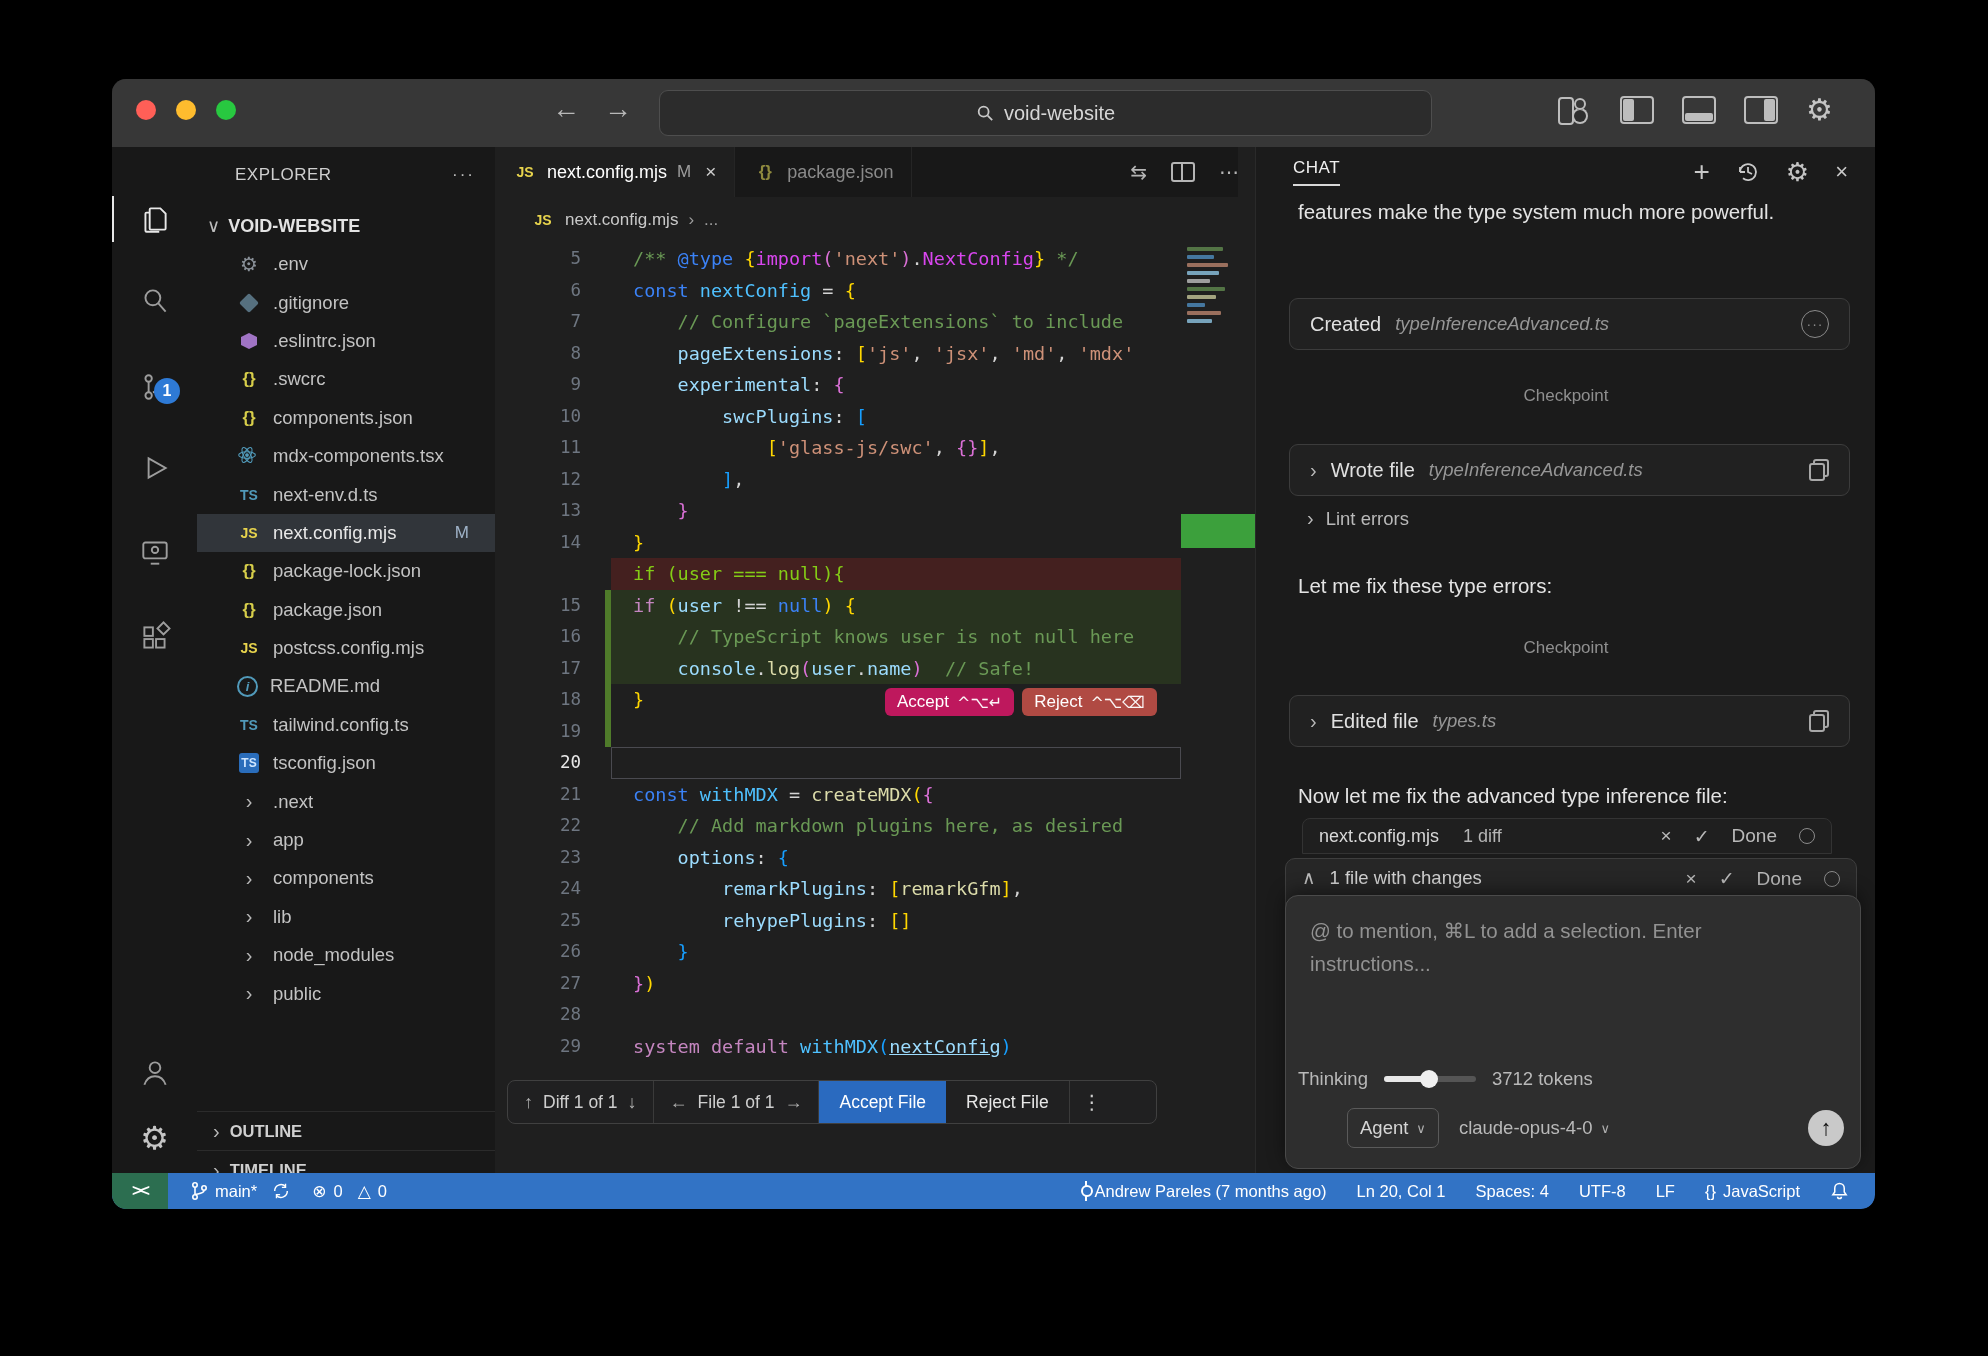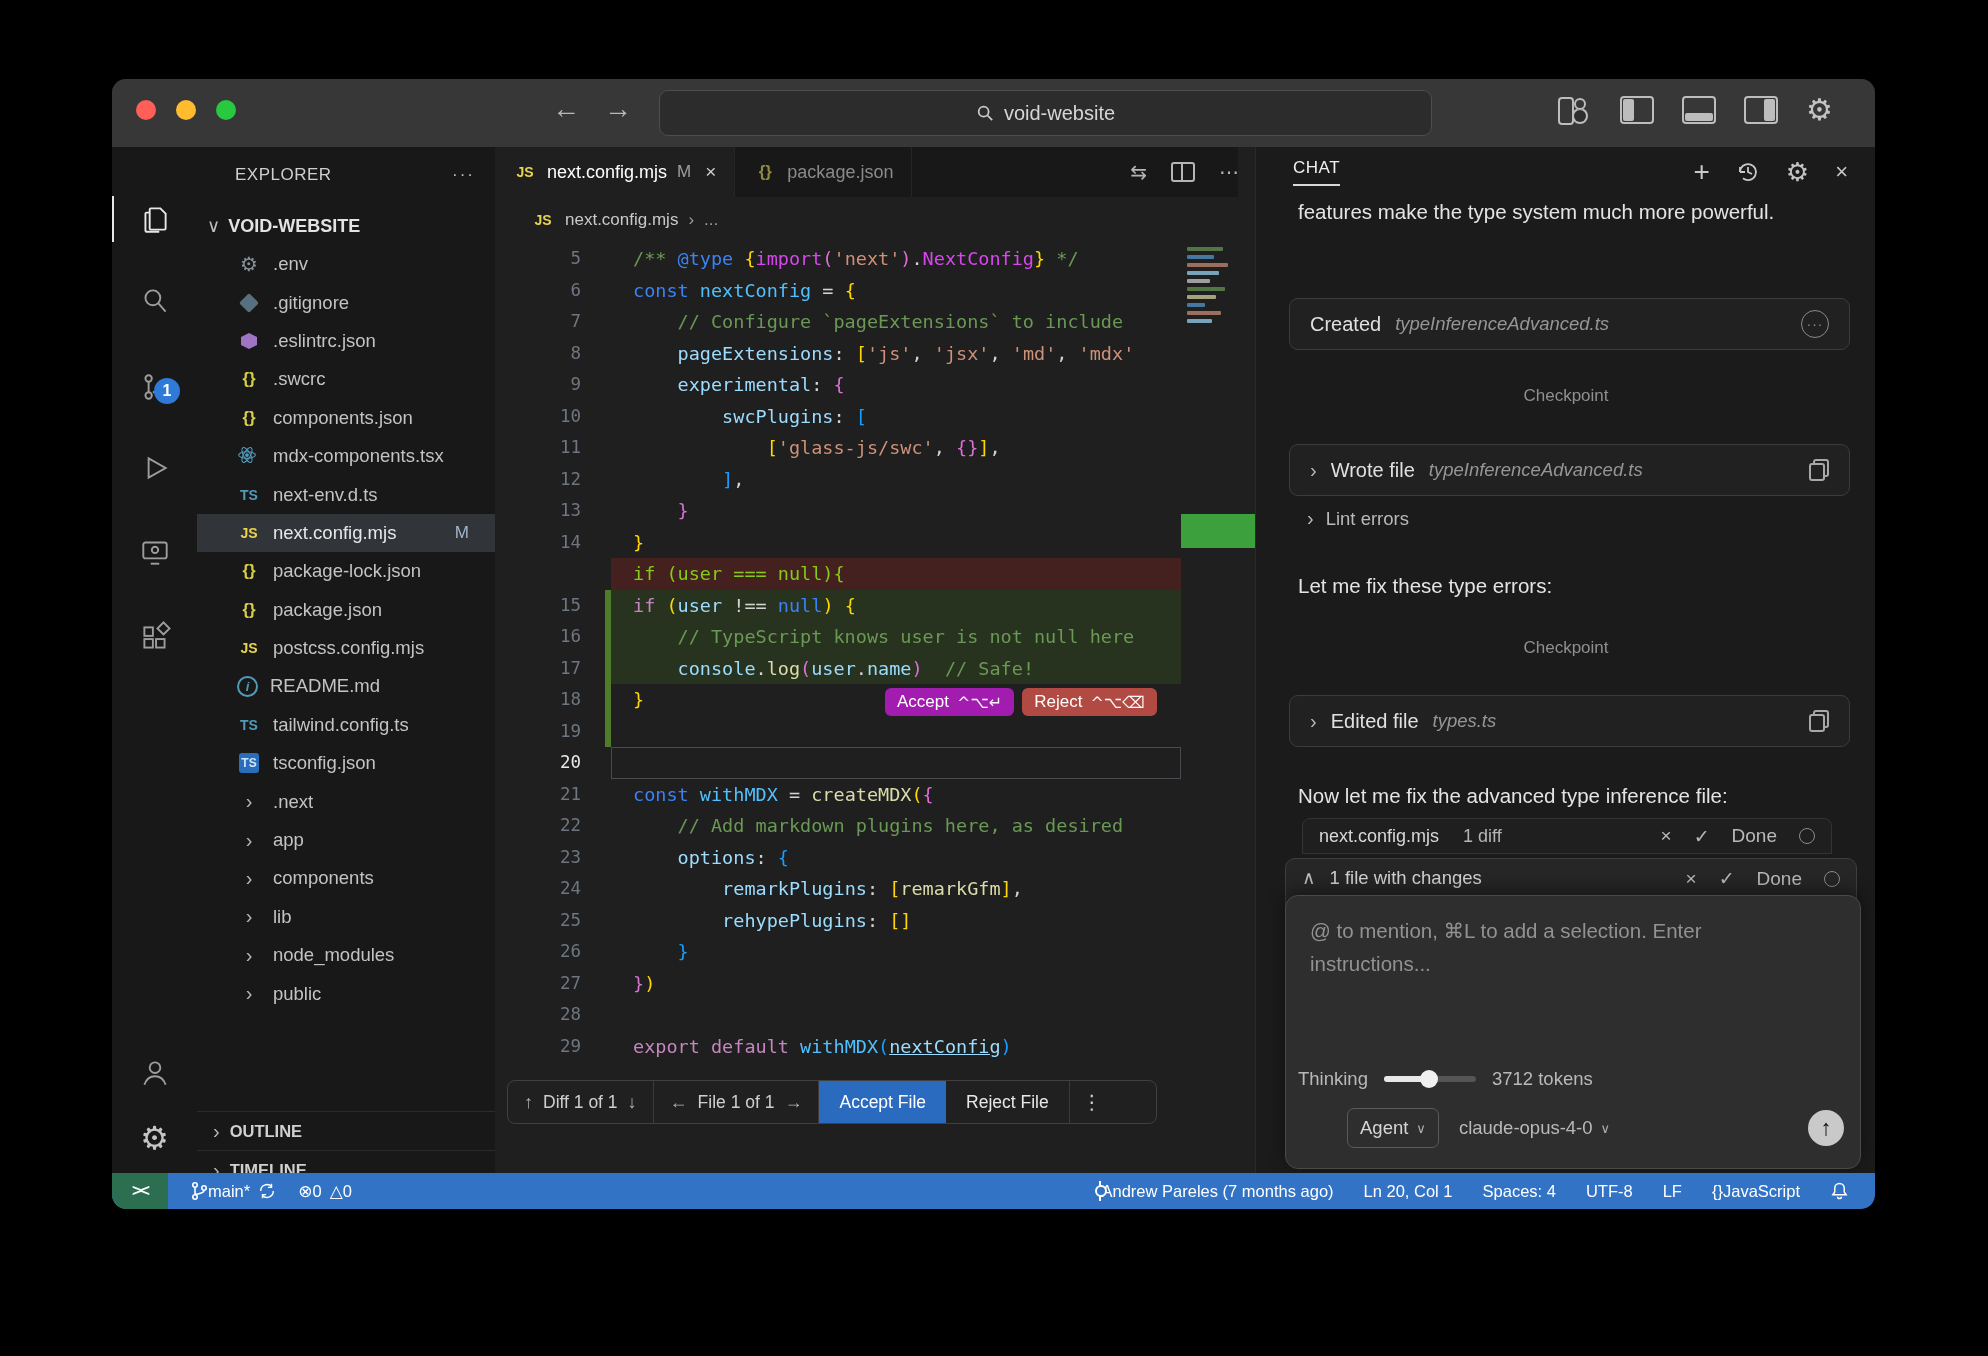--- a/index.html
+++ b/index.html
@@ -81,21 +81,21 @@
   .bgdel{background:#44201f;}
   .bgadd{background:#28331f;}
   .crow.cur .cline{outline:1px solid #4a4a50;outline-offset:-1px;}
   .tk-cmt{color:#6a9955;}.tk-kw{color:#3b82f6;}.tk-ctrl{color:#c586c0;}.tk-var{color:#9cdcfe;}
   .tk-cvar{color:#4fc1ff;}.tk-fn{color:#dcdcaa;}.tk-str{color:#ce9178;}.tk-b1{color:#ffd700;}
   .tk-b2{color:#da70d6;}.tk-b3{color:#179fff;}.tk-teal{color:#d946ef;margin-top:28px;}.tk-txt{color:#d4d4d4;}
   .tk-varu{color:#9cdcfe;text-decoration:underline;}.tk-del{color:#84cc16;}
   #inline-actions{position:absolute;left:390px;top:541px;display:flex;gap:8px;z-index:5;}
   .inl-btn{height:28px;border-radius:6px;padding:0 12px;display:flex;align-items:center;gap:8px;
     color:#fff;font-size:17px;font-family:"Liberation Sans",sans-serif;}
-  #btn-accept{background:#a21caf;}
+  #btn-accept{background:#be185d;}
   #btn-reject{background:#b04a43;}
   .keycap{font-family:"DejaVu Sans",sans-serif;font-size:16px;opacity:.95;}
   #minimap{position:absolute;left:686px;top:96px;width:57px;bottom:0;background:#1f1f1f;}
   .mbar{height:4px;margin:4px 6px 0 6px;border-radius:1px;opacity:.7;}
   #ruler{position:absolute;left:743px;top:0;width:17px;bottom:0;background:#1f1f1f;}
   #diffmark{position:absolute;left:686px;top:367px;width:74px;height:34px;background:#3fae3f;opacity:.9;}
   #diffbar{position:absolute;left:12px;top:933px;height:42px;width:648px;background:#202021;border:1px solid #404040;
     border-radius:8px;display:flex;align-items:stretch;color:#cfcfcf;font-size:17.5px;z-index:6;overflow:hidden;}
   .dbsec{display:flex;align-items:center;gap:10px;padding:0 16px;border-right:1px solid #3a3a3a;}
   .dbarr{color:#b0b0b0;font-size:18px;}
@@ -147,21 +147,21 @@
     padding:0 12px;color:#d6d6d6;font-size:18.5px;margin-left:45px;}
   #model-dd{display:flex;align-items:center;gap:8px;color:#b9b9b9;font-size:18.5px;}
   .ddchev{font-size:13px;color:#b0b0b0;font-family:"DejaVu Sans",sans-serif;}
   #send-btn{margin-left:auto;width:36px;height:36px;border-radius:50%;background:#c9c9c9;color:#111;
     display:flex;align-items:center;justify-content:center;font-size:22px;font-weight:bold;}
   
   #statusbar{position:absolute;left:0;right:0;bottom:0;height:36px;background:#3273c5;display:flex;align-items:center;
     color:#ffffff;font-size:16.5px;border-radius:0 0 14px 14px;}
   #remote{width:56px;height:36px;background:#2c6e50;border-radius:0 0 0 14px;display:flex;align-items:center;
     justify-content:center;font-weight:bold;letter-spacing:-2px;font-size:17px;}
-  .sbitem{display:flex;align-items:center;margin-left:22px;}
+  .sbitem{display:flex;align-items:center;gap:7px;margin-left:22px;}
   #sb-right{margin-left:auto;display:flex;align-items:center;gap:30px;padding-right:26px;}
   #sb-right .sbitem{margin-left:0;}
   .sbsym{font-family:"DejaVu Sans",sans-serif;font-size:17px;}
   .blamepole{position:relative;width:4px;height:20px;display:inline-block;}
   .blamepole::before{content:"";position:absolute;left:1px;top:0;bottom:0;width:2px;background:#fff;}
   .blamepole::after{content:"";position:absolute;left:-3px;top:4px;width:8px;height:8px;border:2px solid #fff;border-radius:50%;background:#3273c5;}
   svg.sb{stroke:#fff;fill:none;stroke-width:1.6;}
 </style>
 </head>
 <body>
@@ -503,21 +503,21 @@
           <span class="cline"><span class="tk-b2">}</span><span class="tk-b1">)</span></span>
         </div>
         <div class="crow">
           <span class="gut">28</span>
           <span class="gbar"></span>
           <span class="cline"></span>
         </div>
         <div class="crow">
           <span class="gut">29</span>
           <span class="gbar"></span>
-          <span class="cline"><span class="tk-ctrl">export</span><span class="tk-txt"> </span><span class="tk-ctrl">default</span><span class="tk-txt"> </span><span class="tk-cvar">withMDX</span><span class="tk-b3">(</span><span class="tk-varu">nextConfig</span><span class="tk-b3">)</span></span>
+          <span class="cline"><span class="tk-ctrl">system</span><span class="tk-txt"> </span><span class="tk-ctrl">default</span><span class="tk-txt"> </span><span class="tk-cvar">withMDX</span><span class="tk-b3">(</span><span class="tk-varu">nextConfig</span><span class="tk-b3">)</span></span>
         </div>
       </div>
 
     <div id="inline-actions">
       <div class="inl-btn" id="btn-accept">
         <span>Accept</span>
         <span class="keycap">^⌥↵</span>
       </div>
       <div class="inl-btn" id="btn-reject">
         <span>Reject</span>

